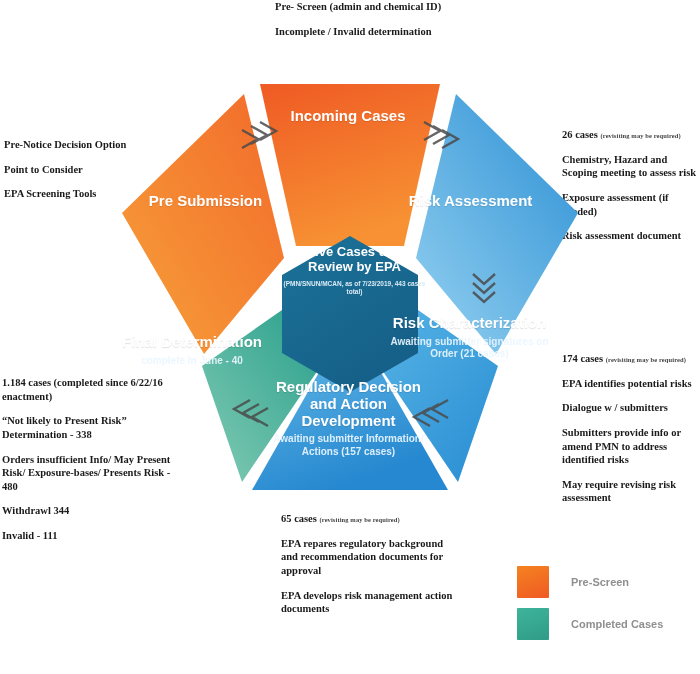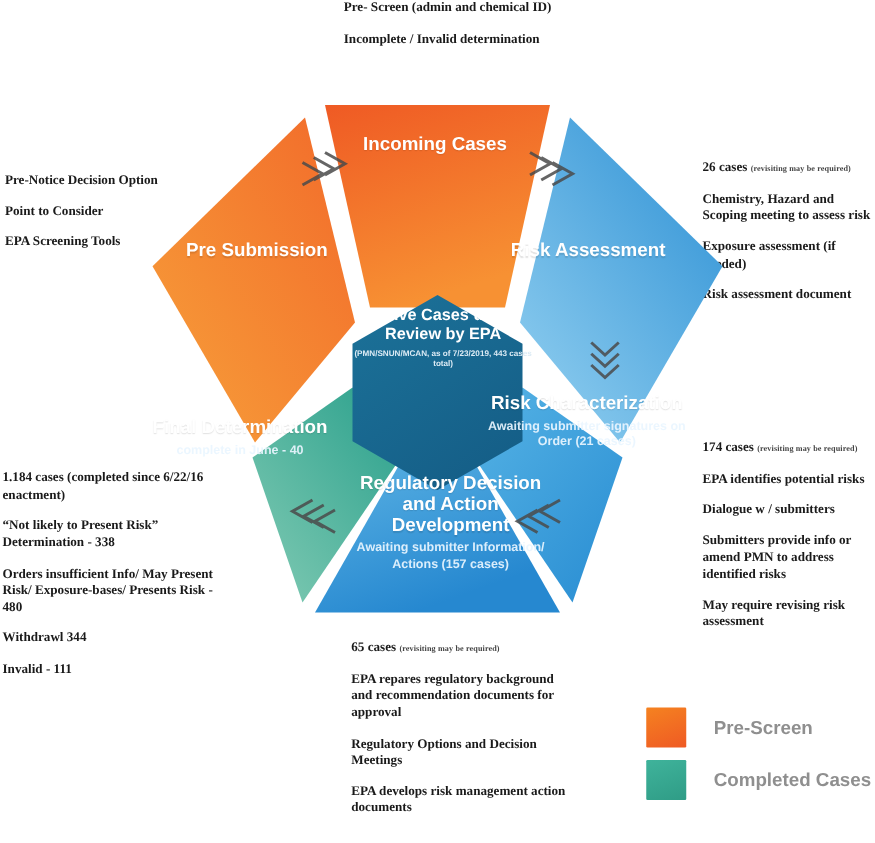--- a/index.html
+++ b/index.html
@@ -36,34 +36,34 @@
     font-weight:bold;pointer-events:none;
   }
   .seg-title{font-size:15px;line-height:1.12;text-shadow:0 1px 1px rgba(0,0,0,.12);}
   .seg-sub{font-size:10px;font-weight:bold;line-height:1.25;margin-top:4px;color:#eaf6ff;opacity:.92;}
 
   #lbl-incoming{left:268px;top:108px;width:160px;}
   #lbl-presub{left:133px;top:193px;width:145px;}
   #lbl-risk-assess{left:398px;top:193px;width:145px;}
   #lbl-riskchar{left:382px;top:315px;width:175px;}
   #lbl-final{left:112px;top:315px;width:160px;margin-top:19px;}
-  #lbl-regdec{left:266px;top:379px;width:165px;margin-left:12px;}
+  #lbl-regdec{left:266px;top:379px;width:165px;}
 
   #center-label{
     position:absolute;left:277px;top:244px;width:155px;text-align:center;color:#fff;pointer-events:none;
   }
   #center-label .c-title{font-size:13px;font-weight:bold;line-height:1.16;}
   #center-label .c-sub{font-size:6.5px;font-weight:bold;line-height:1.25;margin-top:6px;color:#dcebf5;}
 
   
   #legend{position:absolute;left:517px;top:566px;width:180px;}
   .legend-row{display:flex;align-items:center;height:32px;margin-bottom:10px;}
   .legend-row:last-child{margin-bottom:0;}
   .swatch{width:32px;height:32px;flex:0 0 32px;border-radius:1px;}
-  .legend-text{font-size:15px;font-weight:bold;color:#8f8f8f;margin-left:22px;}
+  .legend-text{font-size:11px;font-weight:bold;color:#8f8f8f;margin-left:22px;}
 </style>
 </head>
 <body>
 
 <div class="notes" id="notes-top">
   <div class="note">Pre- Screen (admin and chemical ID)</div>
   <div class="note">Incomplete / Invalid determination</div>
 </div>
 
 <div class="notes" id="notes-left-top">
@@ -100,21 +100,20 @@
   <div class="note">Withdrawl 344</div>
   <div class="note">Invalid - 111</div>
 </div>
 
 <div class="notes" id="notes-bottom">
   <div class="note">
     <span>65 cases</span>
     <span class="sub">(revisiting may be required)</span>
   </div>
   <div class="note">EPA repares regulatory background and recommendation documents for approval</div>
-  <div class="note">Regulatory Options and Decision Meetings</div>
   <div class="note">EPA develops risk management action documents</div>
 </div>
 
 <div class="stage" id="wheel">
   <svg width="464" height="420" viewBox="0 0 464 420" xmlns="http://www.w3.org/2000/svg">
     <defs>
       <linearGradient id="gradIncoming" x1="0" y1="0" x2="0.35" y2="1">
         <stop offset="0%" stop-color="#ef5a24"></stop>
         <stop offset="100%" stop-color="#f79133"></stop>
       </linearGradient>

